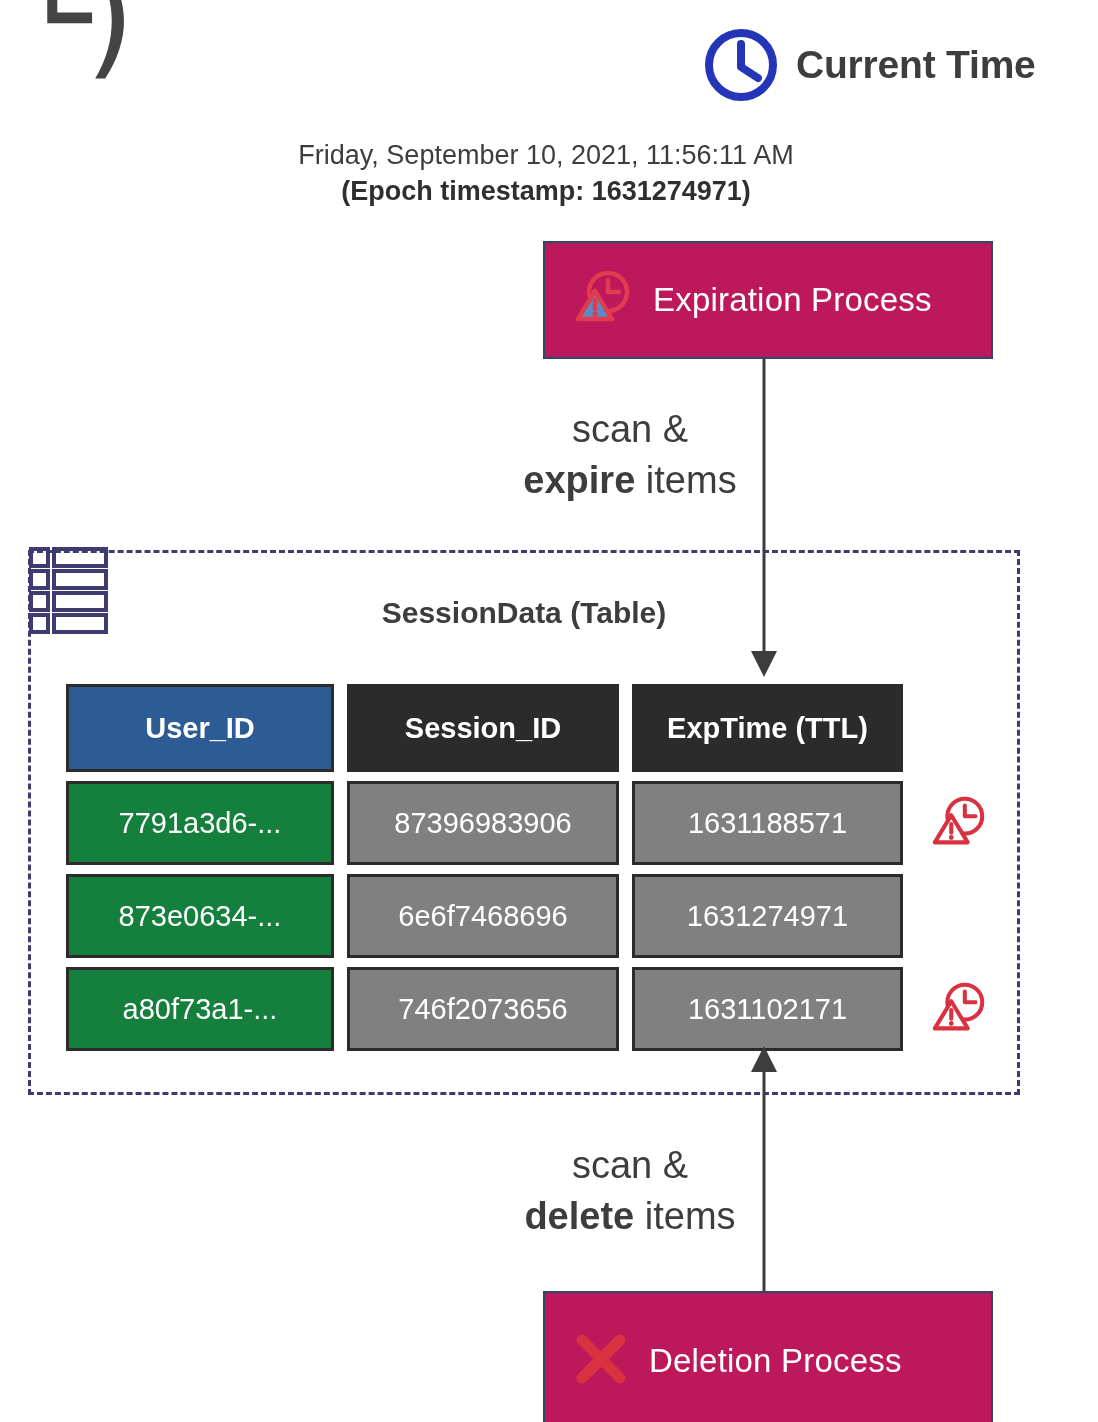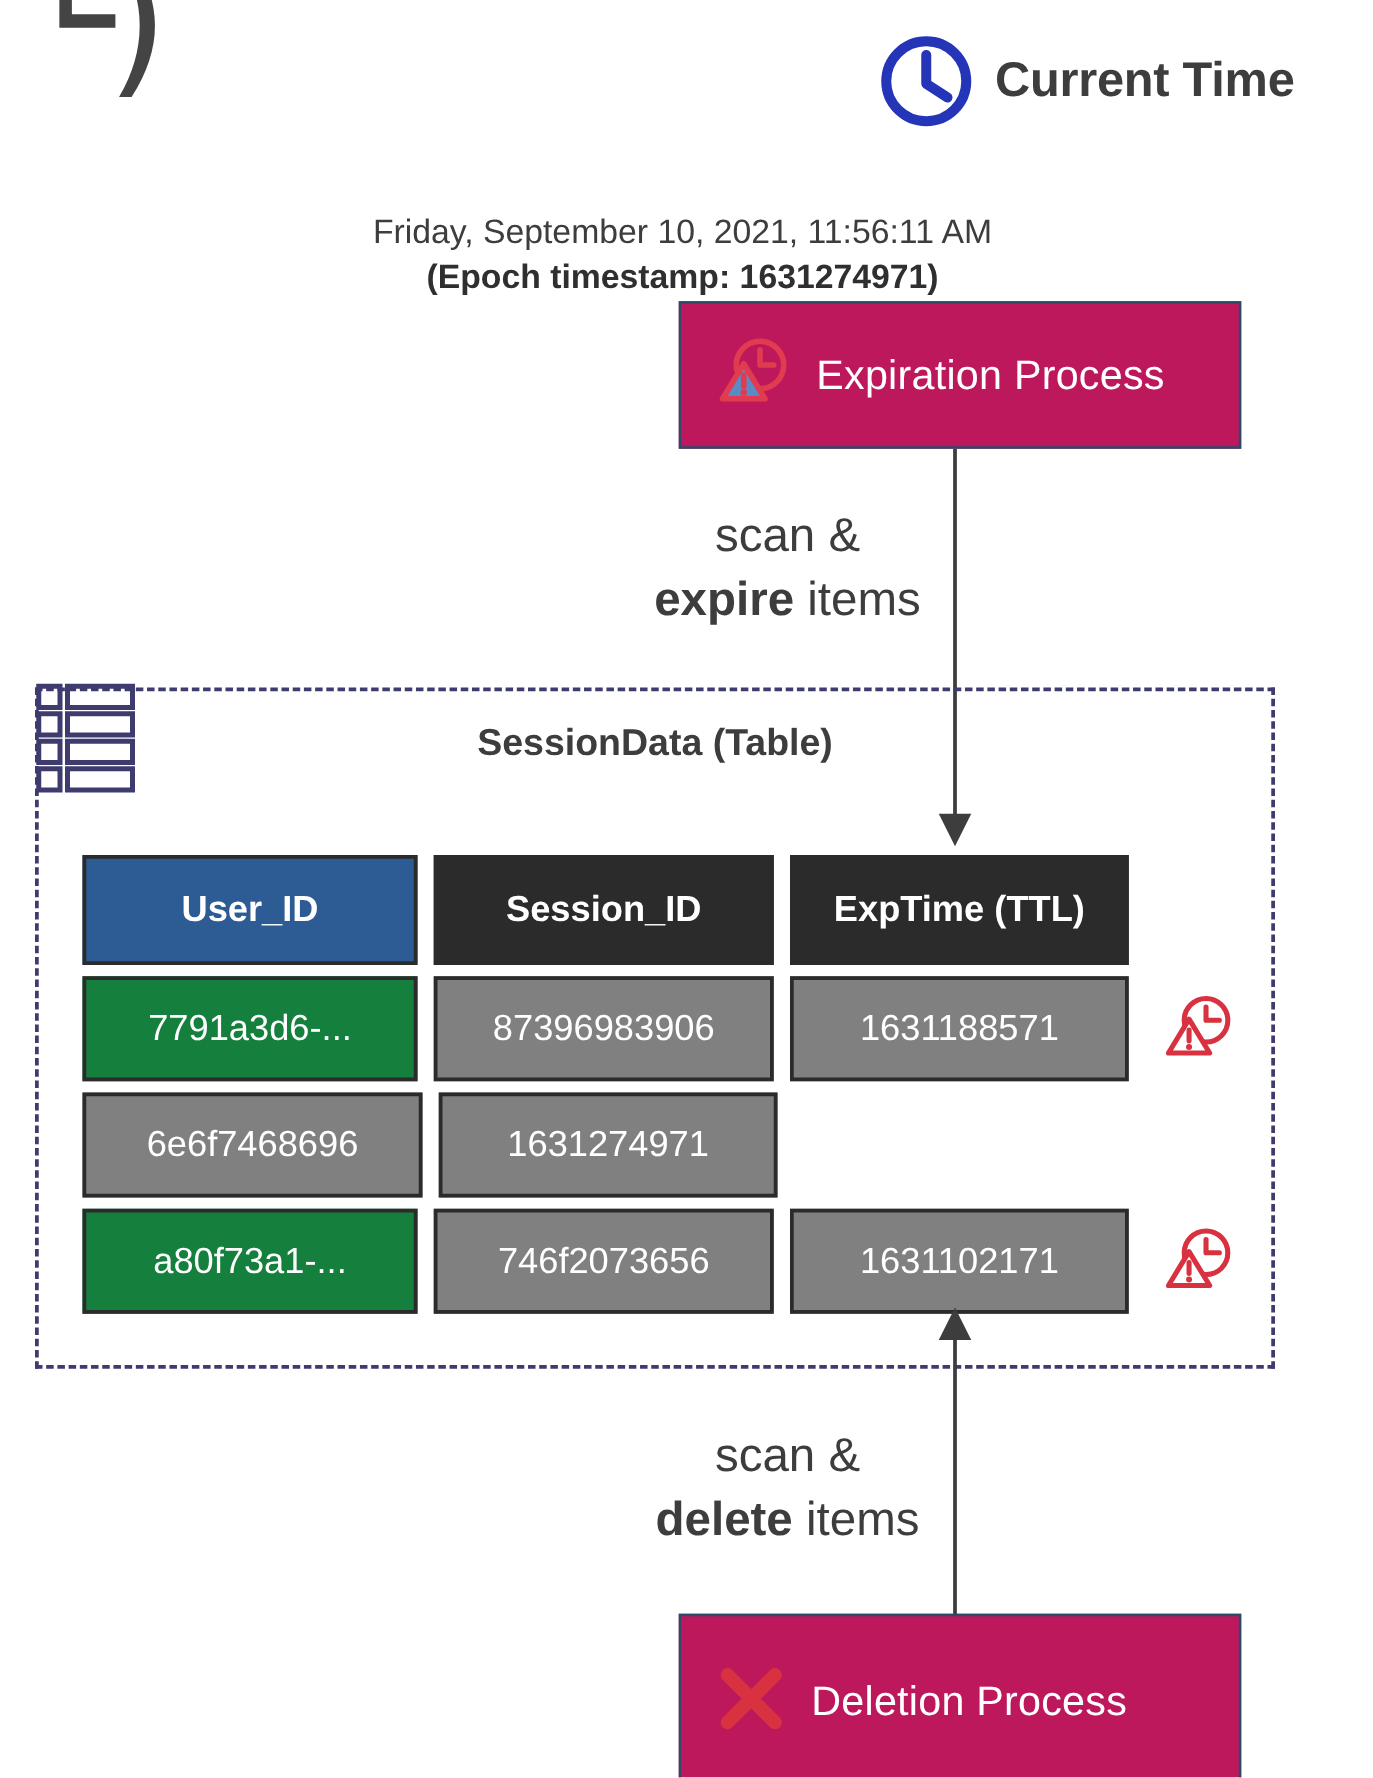--- a/index.html
+++ b/index.html
@@ -50,21 +50,20 @@
     color: #3d3d3d;
     white-space: nowrap;
     letter-spacing: -0.2px;
   }
   #timestamp-block {
     position: absolute;
     left: 0px;
     top: 138px;
     width: 1092px;
     text-align: center;
-    margin-top: 30px;
   }
   #timestamp-human {
     font-size: 27px;
     color: #3d3d3d;
     line-height: 1.32;
     white-space: nowrap;
   }
   #timestamp-epoch {
     font-size: 27px;
     font-weight: bold;
@@ -132,21 +131,21 @@
     background: transparent;
   }
   #table-icon {
     position: absolute;
     left: 28px;
     top: 545px;
   }
   #session-table-title {
     position: absolute;
     left: 28px;
-    top: 578px;
+    top: 596px;
     width: 992px;
     text-align: center;
     font-size: 30px;
     font-weight: bold;
     color: #3d3d3d;
   }
 
   
   #table-grid {
     position: absolute;
@@ -273,20 +272,21 @@
           <circle cx="38" cy="25" r="18" fill="#ffffff" stroke="#d8313f" stroke-width="4.2"></circle>
           <path d="M38 14 L38 25 L49 25" fill="none" stroke="#d8313f" stroke-width="4.2" stroke-linecap="round" stroke-linejoin="round"></path>
           <path d="M24 24 L41 52 L7 52 Z" fill="#ffffff" stroke="#d8313f" stroke-width="4.2" stroke-linejoin="round"></path>
           <path d="M24 33 L24 42" stroke="#d8313f" stroke-width="4.2" stroke-linecap="round"></path>
           <circle cx="24" cy="47" r="2.5" fill="#d8313f"></circle>
         </svg>
       </div>
     </div>
 
     <div class="grid-row">
+      <div class="cell body-cell body-user col-user">873e0634-...</div>
       <div class="cell body-cell body-default col-session">6e6f7468696</div>
       <div class="cell body-cell body-default col-exp">1631274971</div>
       <div class="row-flag empty"></div>
     </div>
 
     <div class="grid-row">
       <div class="cell body-cell body-user col-user">a80f73a1-...</div>
       <div class="cell body-cell body-default col-session">746f2073656</div>
       <div class="cell body-cell body-default col-exp">1631102171</div>
       <div class="row-flag">

